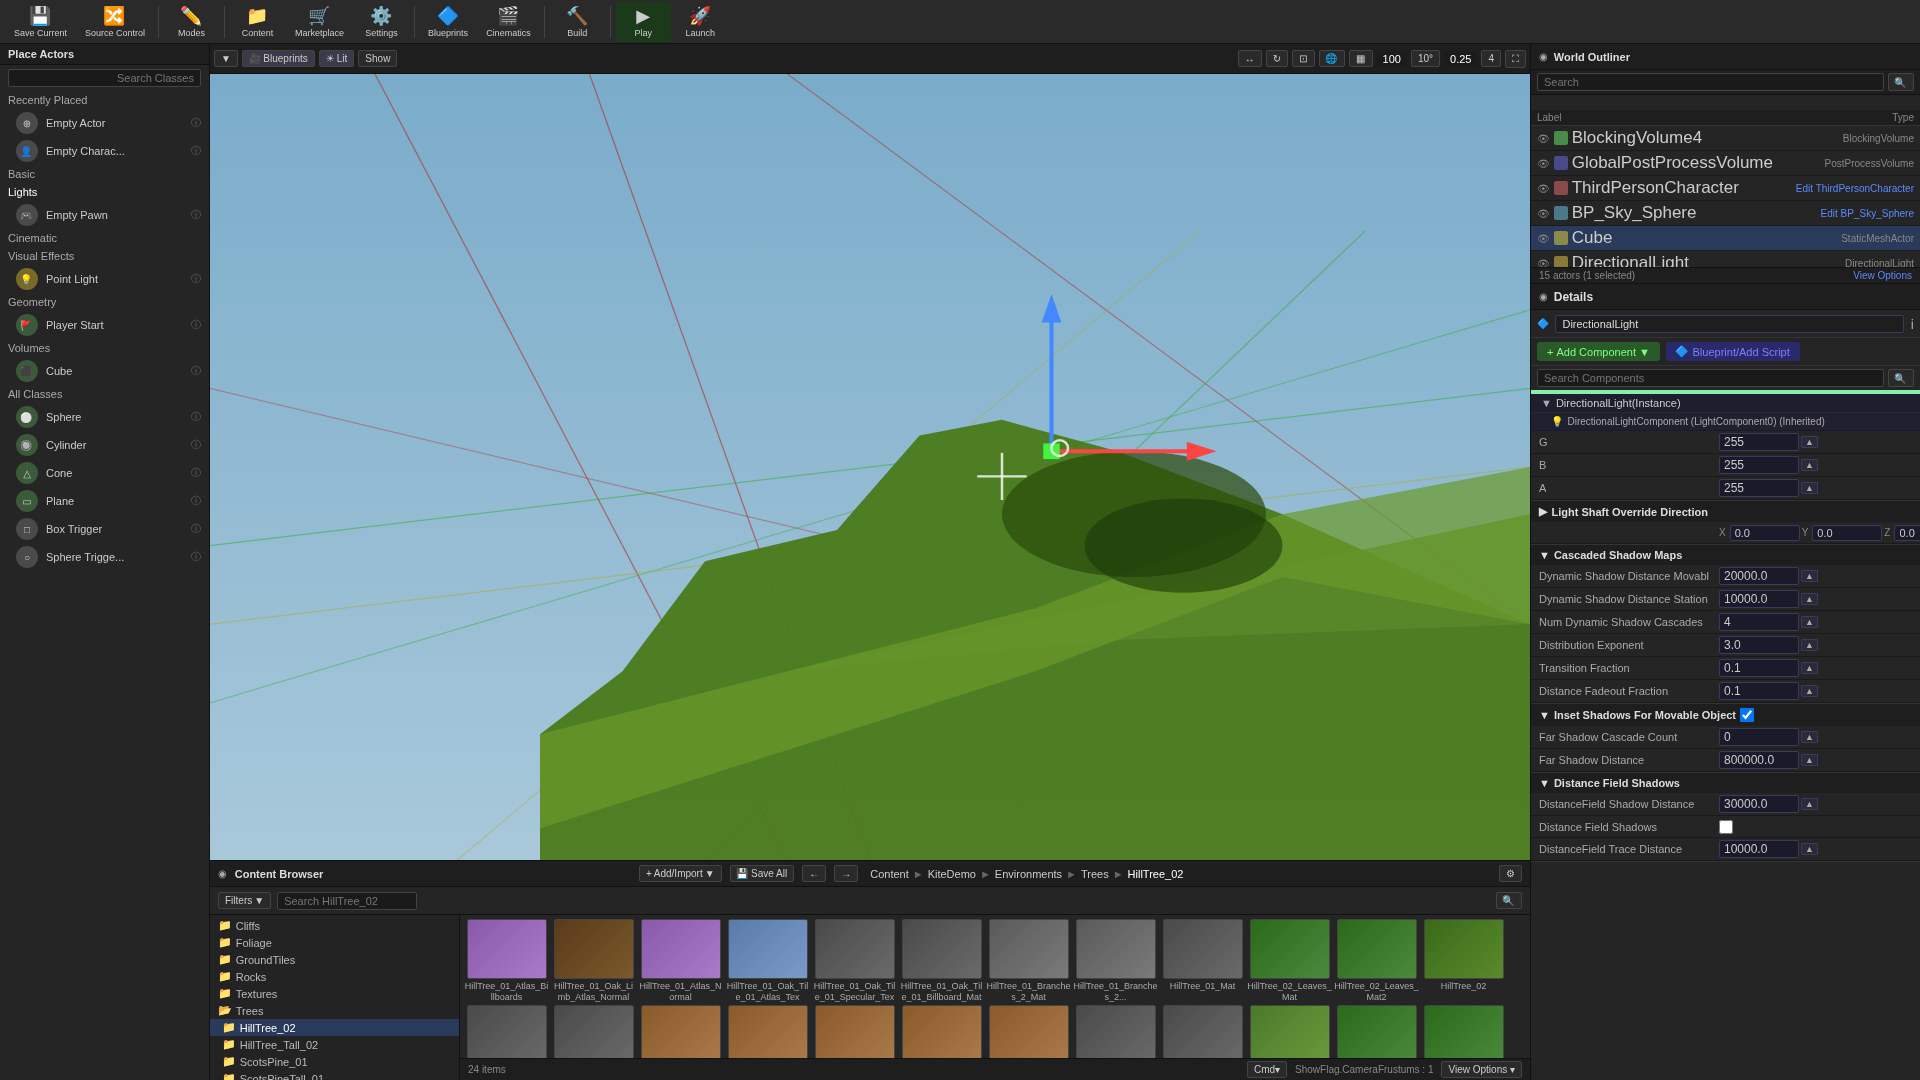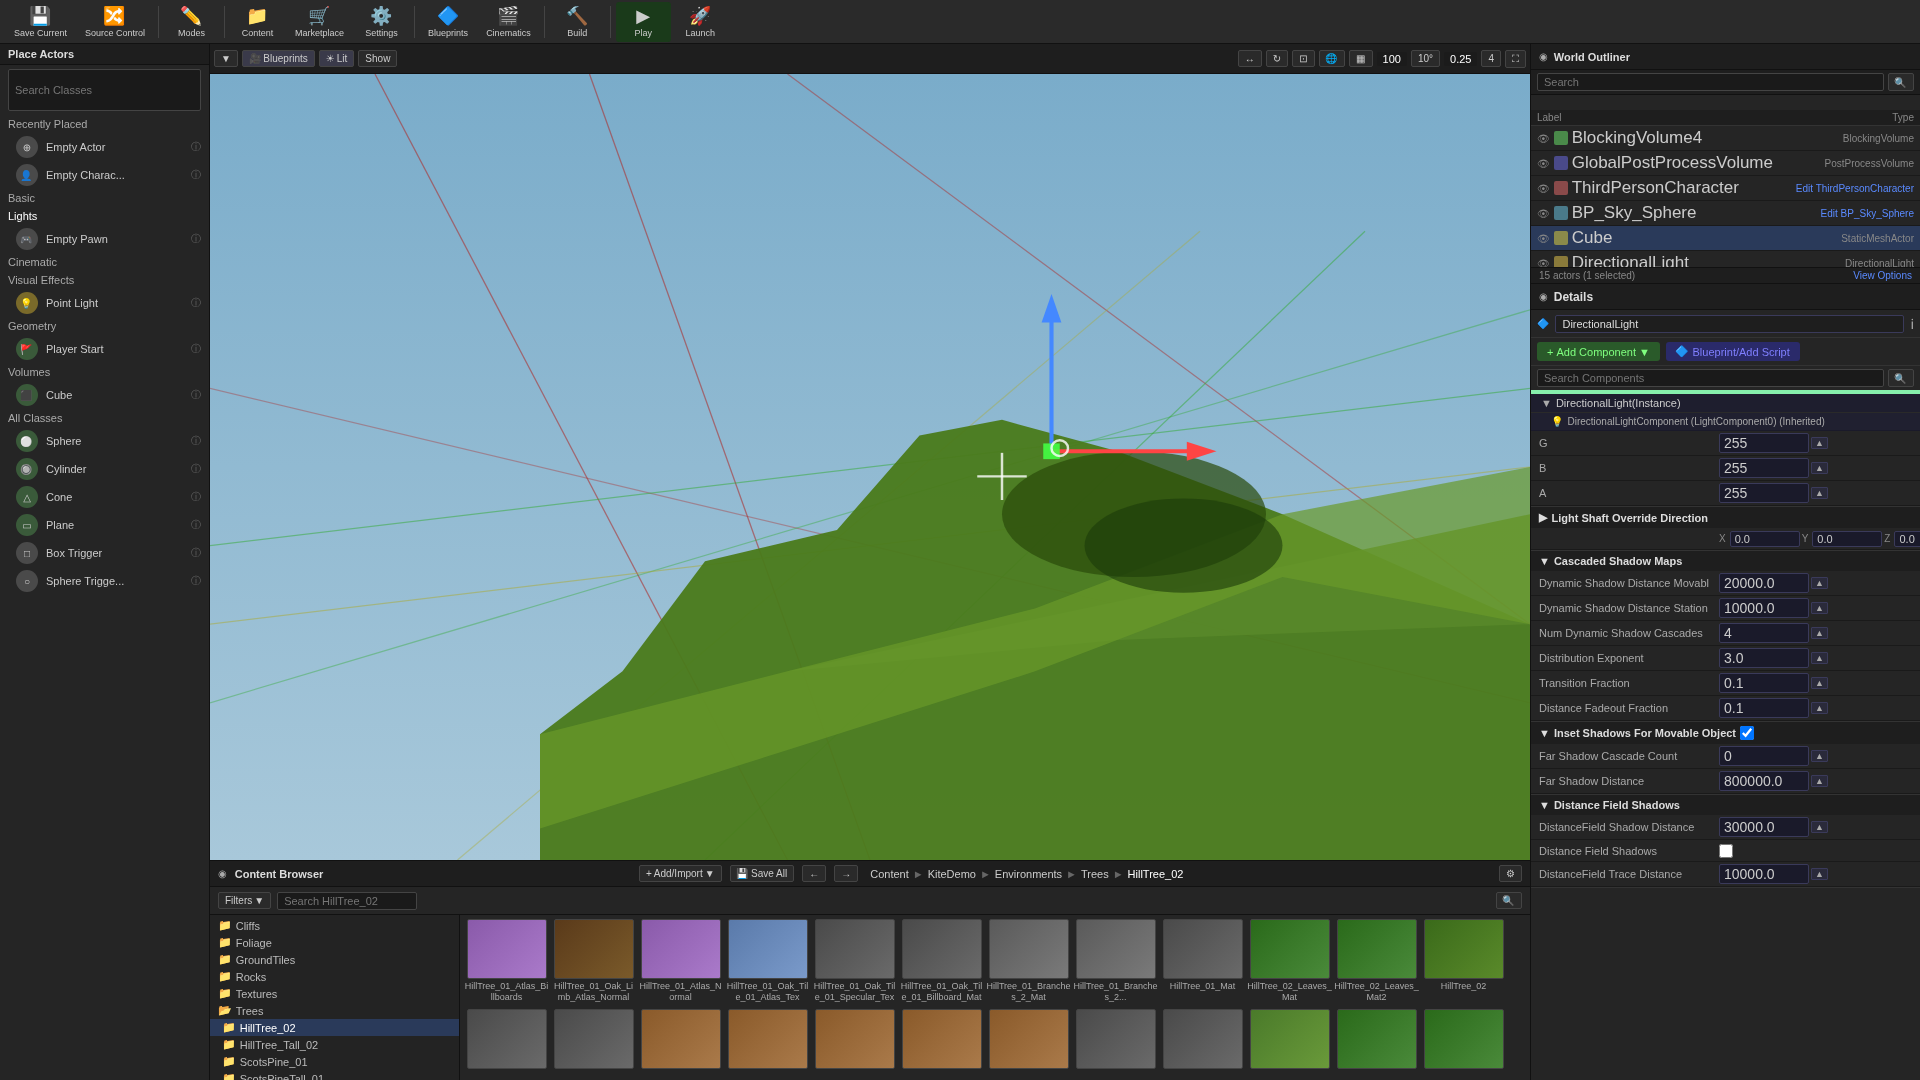--- a/index.html
+++ b/index.html
@@ -78,21 +78,21 @@
     .blueprint-btn { background: #2a2a6a; border: none; color: #7f7fff; padding: 3px 10px; border-radius: 3px; cursor: pointer; font-size: 11px; display: flex; align-items: center; gap: 3px; }
     .detail-search { background: #1a1a1a; border: 1px solid #444; border-radius: 2px; color: #ccc; padding: 2px 6px; flex: 1; font-size: 11px; }
     .component-item { padding: 3px 10px; display: flex; align-items: center; gap: 4px; cursor: pointer; font-size: 11px; color: #ccc; background: #1e1e2e; border-bottom: 1px solid #2a2a2a; }
     .component-sub { padding: 3px 20px; display: flex; align-items: center; gap: 4px; cursor: pointer; font-size: 10px; color: #aaa; background: #202030; border-bottom: 1px solid #1a1a2a; }
     .detail-section { border-bottom: 1px solid #333; }
     .detail-section-header { padding: 4px 8px; background: #1e1e1e; display: flex; align-items: center; gap: 4px; cursor: pointer; font-size: 11px; color: #ddd; font-weight: bold; }
     .detail-row { display: flex; align-items: center; padding: 2px 8px; border-bottom: 1px solid #1a1a1a; min-height: 22px; }
     .detail-label { width: 180px; font-size: 11px; color: #aaa; flex-shrink: 0; }
     .detail-value { flex: 1; display: flex; align-items: center; gap: 2px; }
     .num-input { background: #1a1a2a; border: 1px solid #3a3a5a; border-radius: 2px; color: #ccc; padding: 1px 4px; font-size: 11px; width: 70px; }
-    .num-input-wide { background: #1a1a2a; border: 1px solid #3a3a5a; border-radius: 2px; color: #ccc; padding: 1px 4px; font-size: 14px; width: 90px; }
+    .num-input-wide { background: #1a1a2a; border: 1px solid #3a3a5a; border-radius: 2px; color: #ccc; padding: 1px 4px; font-size: 12px; width: 80px; }
     .xyz-label { color: #888; font-size: 10px; margin-right: 2px; }
     .checkbox-input { width: 14px; height: 14px; }
     .spin-btn { background: #2a2a3a; border: 1px solid #3a3a5a; color: #aaa; padding: 0 3px; cursor: pointer; font-size: 9px; border-radius: 1px; }
 
     
     #viewport-svg { width: 100%; height: 100%; position: absolute; top: 0; left: 0; }
 
     
     .thumb-grass { background: linear-gradient(135deg, #4a7a2a, #6a9a3a); }
     .thumb-bark { background: linear-gradient(135deg, #5a3a1a, #7a5a2a); }
@@ -166,21 +166,21 @@
     </div>
   </div>
 </div>
 
 <div id="main-area">
 
   <div id="left-panel">
     <div id="left-panel-header">
       <span style="font-size:11px;color:#ddd;font-weight:bold;">Place Actors</span>
     </div>
-    <input id="search-classes" style="background: rgb(26, 26, 26); border: 1px solid rgb(68, 68, 68); border-radius: 2px; color: rgb(204, 204, 204); padding: 14px 6px; width: calc(100% - 16px); font-size: 11px; margin: 4px 8px;" placeholder="Search Classes">
+    <input id="search-classes" style="background: rgb(26, 26, 26); border: 1px solid rgb(68, 68, 68); border-radius: 2px; color: rgb(204, 204, 204); padding: 2px 6px; width: calc(100% - 16px); font-size: 11px; margin: 4px 8px; text-align: right;" placeholder="Search Classes">
 
     <div class="category-label">Recently Placed</div>
     <div class="place-item">
       <div class="place-item-icon gray">⊕</div>
       <span class="place-item-label">Empty Actor</span>
       <span class="place-item-info">ⓘ</span>
     </div>
     <div class="place-item">
       <div class="place-item-icon gray">👤</div>
       <span class="place-item-label">Empty Charac...</span>
@@ -502,20 +502,28 @@
     </div>
               <div class="cb-item">
       <div class="cb-thumb thumb-green"></div>
 
     </div>
               <div class="cb-item">
       <div class="cb-thumb thumb-green"></div>
 
     </div>
             </div>
+          <div class="cb-status">
+            <span>24 items</span>
+            <div style="display:flex;align-items:center;gap:8px;">
+              <button class="vp-btn">Cmd▾</button>
+              <span style="color:#888;font-size:10px;">ShowFlag.CameraFrustums : 1</span>
+              <button class="vp-btn">View Options ▾</button>
+            </div>
+          </div>
         </div>
       </div>
     </div>
   </div>
 
   <div id="right-panel">
 
     <div id="outliner">
       <div id="outliner-header">
         <span style="color:#aaa;font-size:10px;">◉</span>

